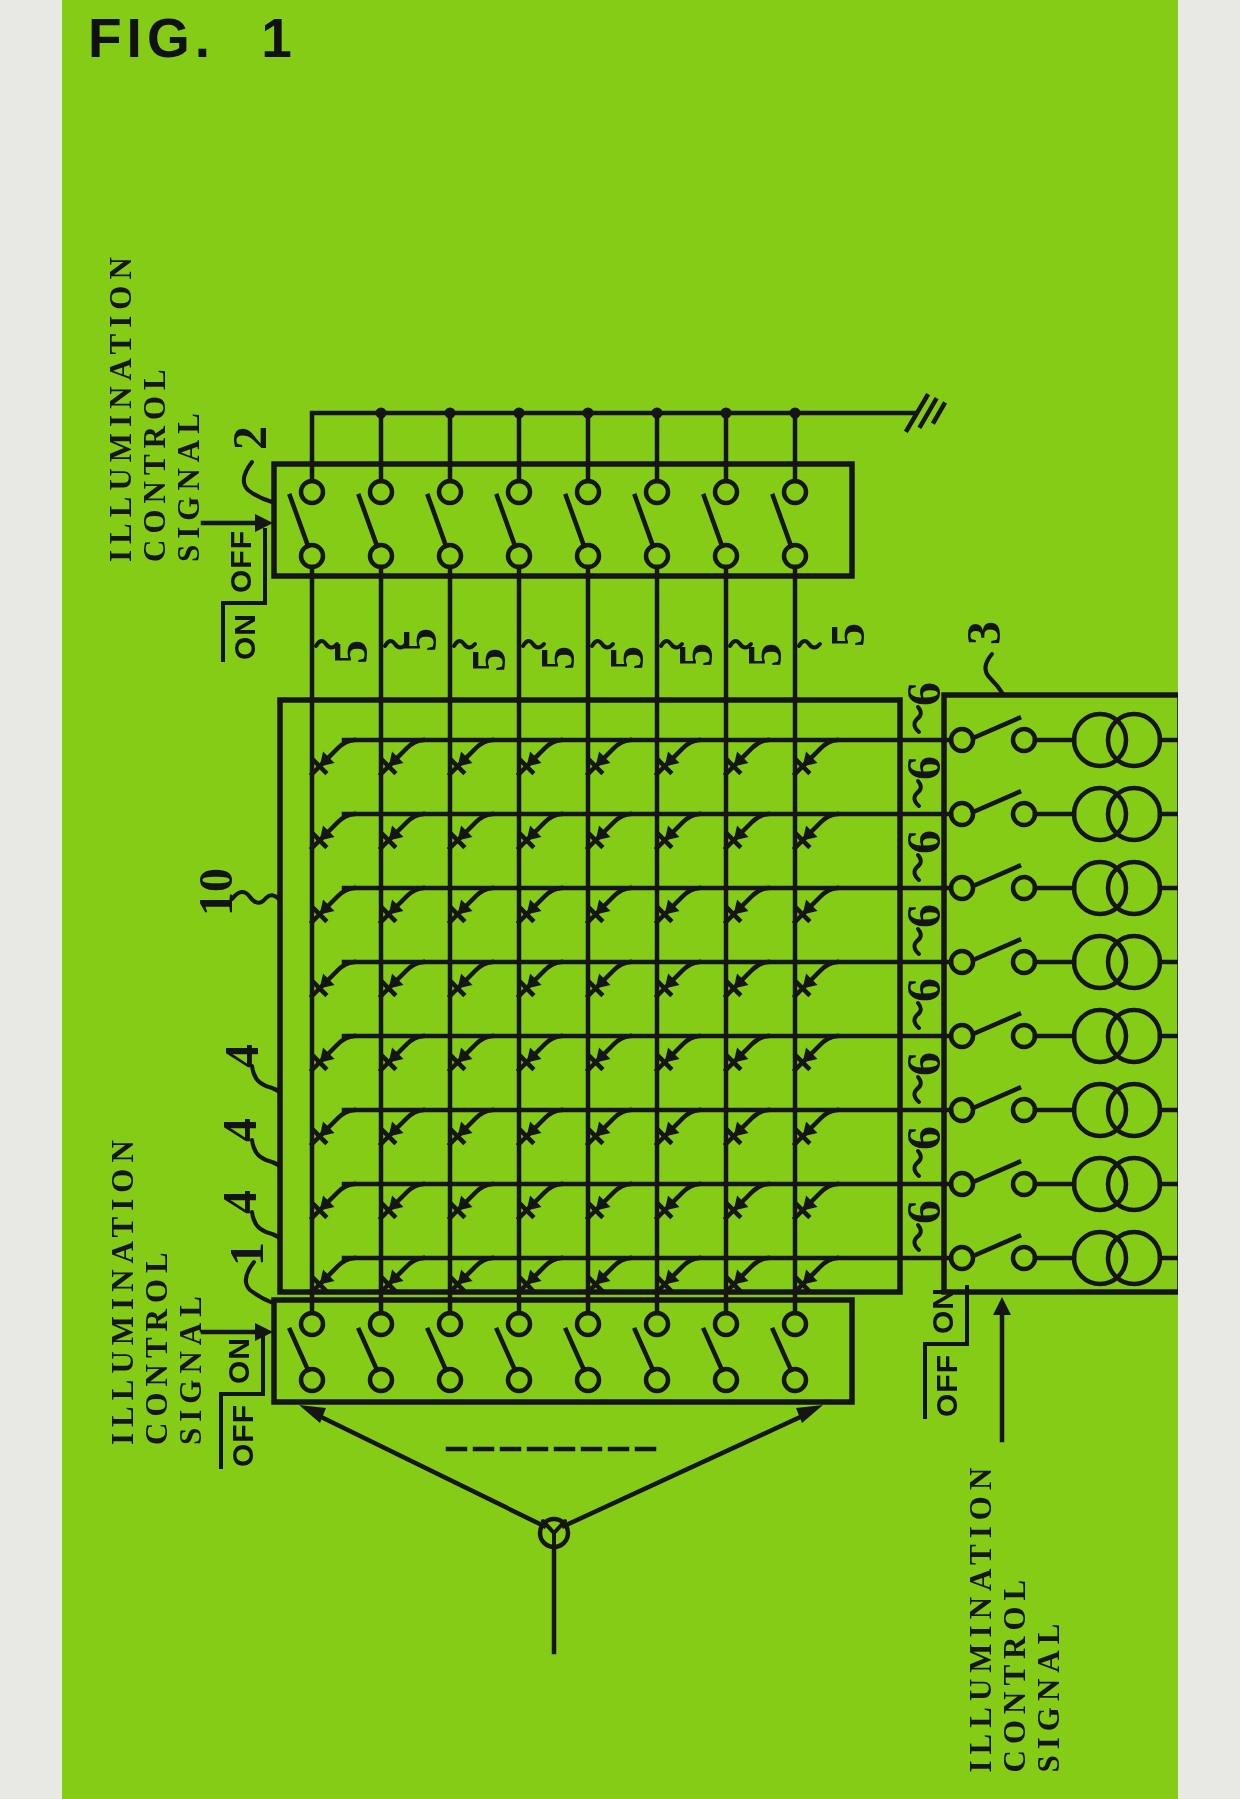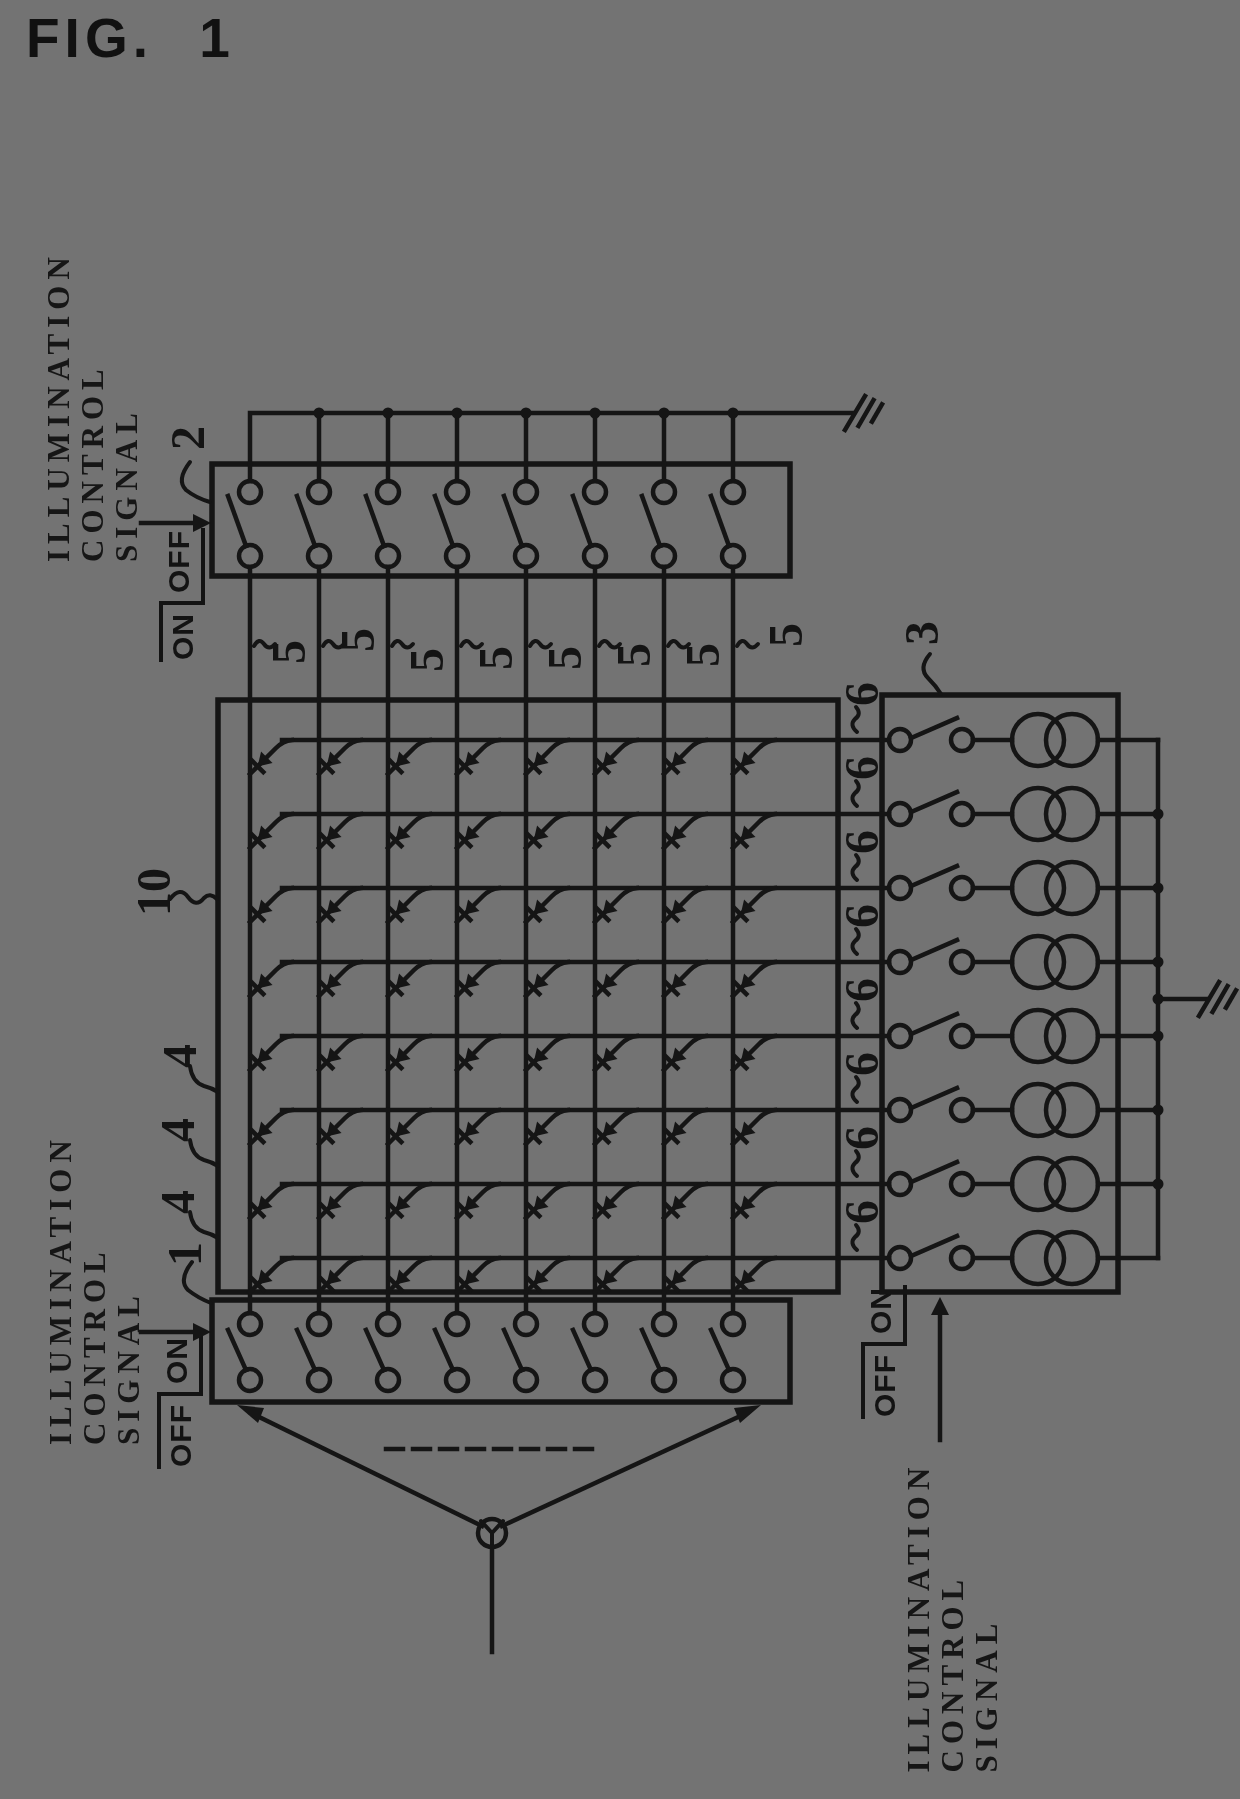--- a/index.html
+++ b/index.html
@@ -1,18 +1,18 @@
 <!DOCTYPE html>
 <html><head>
 <meta charset="utf-8">
 <style>
   html,body{margin:0;padding:0;background:#e8e8e4;}
   .page{
-    position:relative;width:1240px;height:1799px;margin:0 auto;
-    background:#737373;overflow:hidden;
+    position:relative;width:1116px;height:1799px;margin:0 auto;
+    background:#84cc16;overflow:hidden;
     font-family:"Liberation Serif", serif;color:#151515;
   }
   .fig-title{
     position:absolute;left:26px;top:6px;
     font-family:"Liberation Sans", sans-serif;
     font-weight:bold;font-size:55px;letter-spacing:5px;word-spacing:26px;
     color:#111;
   }
   .vtext{
     position:absolute;

